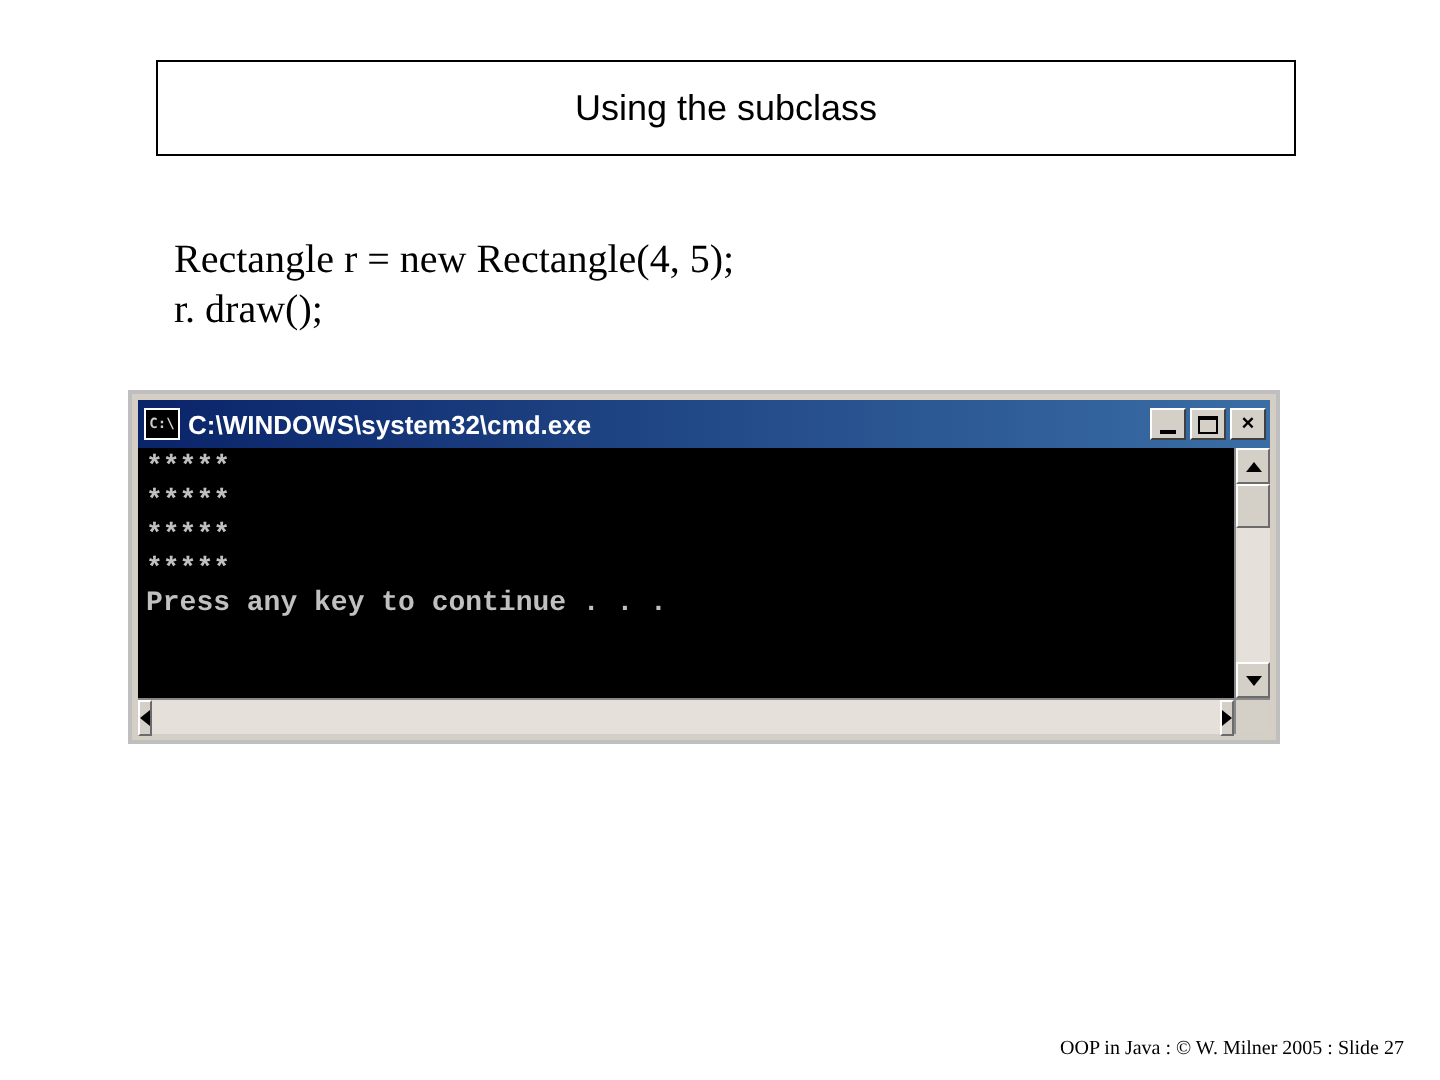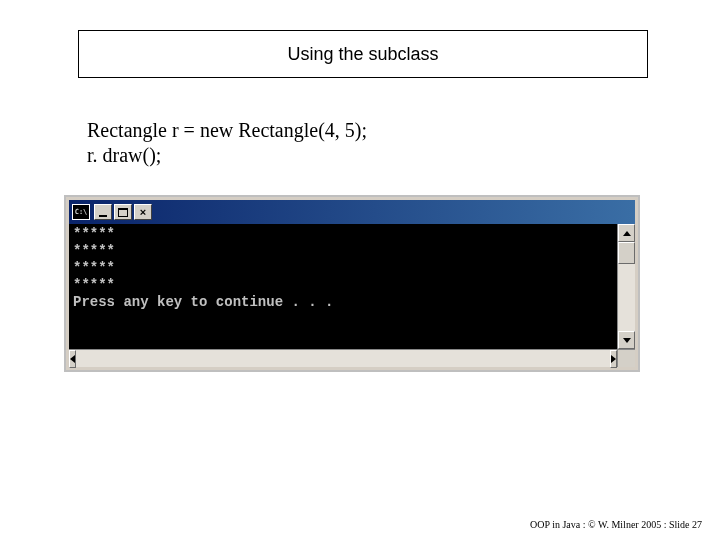--- a/index.html
+++ b/index.html
@@ -203,20 +203,21 @@
 <div class="code-block">
   <div>Rectangle r = new Rectangle(4, 5);</div>
   <div>r. draw();</div>
 </div>
 
 <div class="cmd-window">
   <div class="cmd-title">
     <span class="cmd-icon">
       <span class="cmd-icon-inner">C:\</span>
     </span>
+    <span class="cmd-title-text">C:\WINDOWS\system32\cmd.exe</span>
     <div class="cmd-btns">
       <div class="cmd-btn">
           <div class="minline"></div>
         </div>
       <div class="cmd-btn">
           <div class="maxbox"></div>
         </div>
       <div class="cmd-btn">
           <span>×</span>
         </div>

